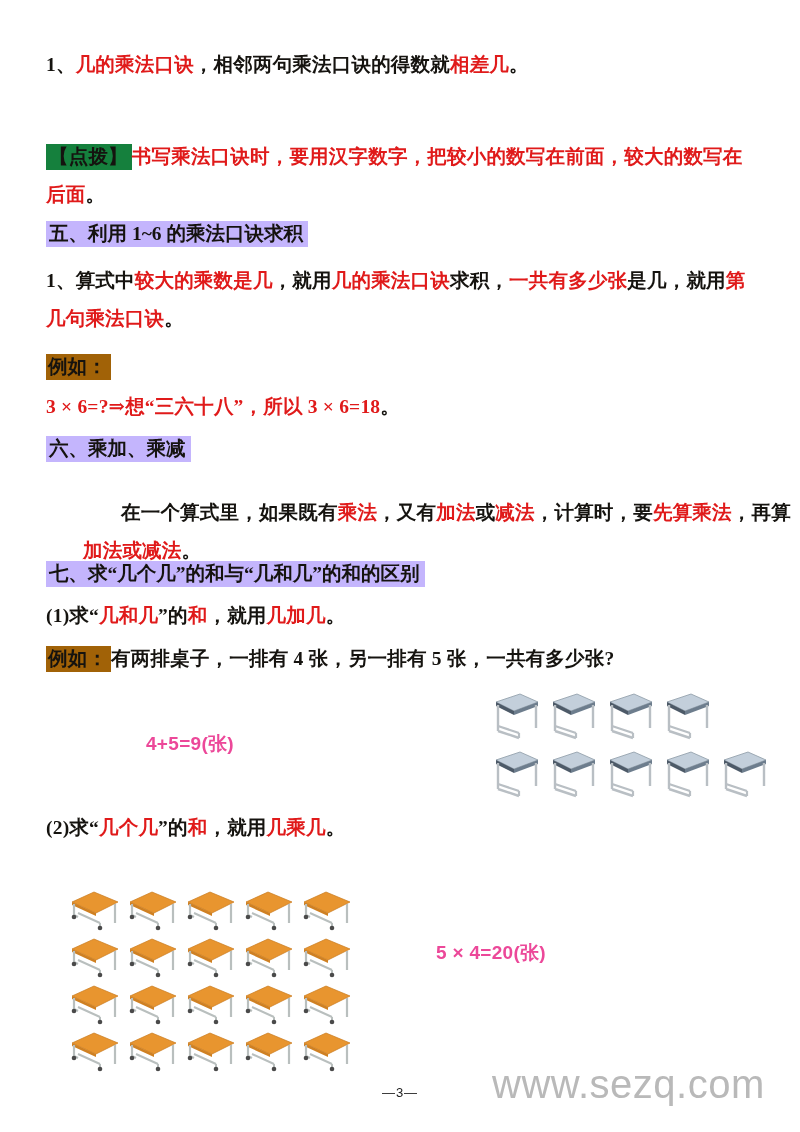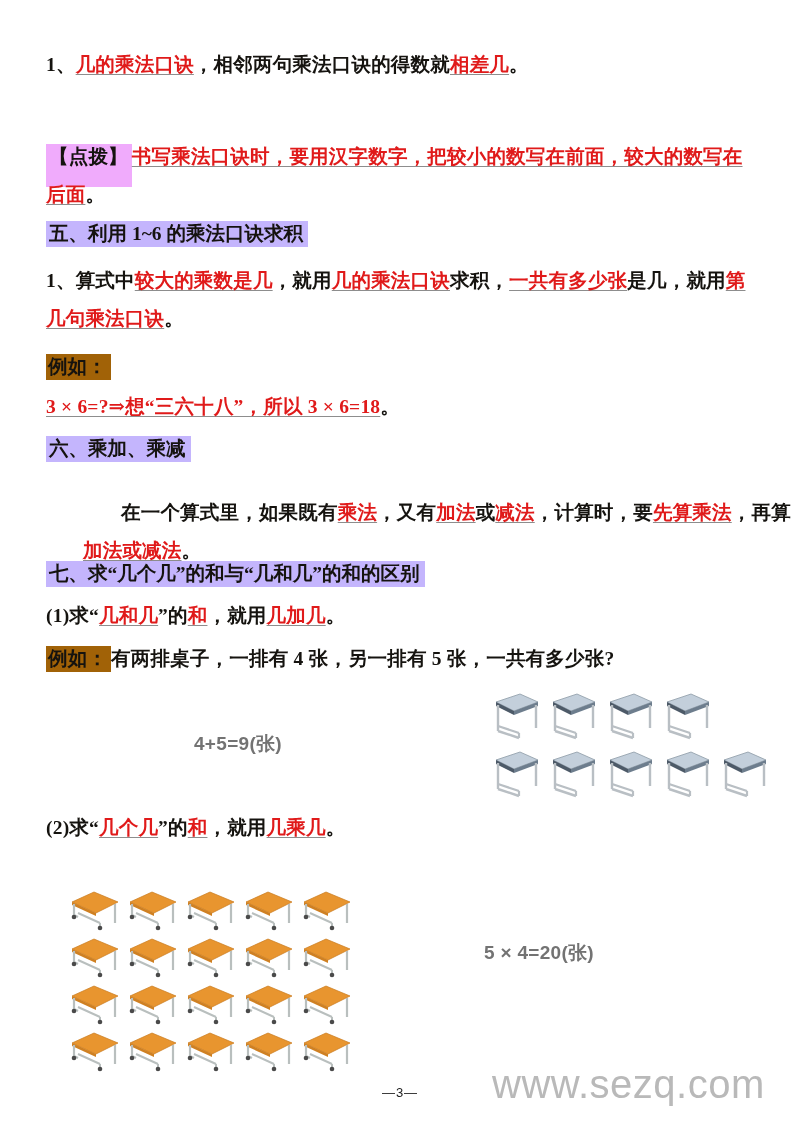--- a/index.html
+++ b/index.html
@@ -27,60 +27,58 @@
     width: 712px;
     font-size: 19.5px;
     line-height: 30px;
     letter-spacing: 0.2px;
     white-space: normal;
     font-weight: 700;
   }
   .blk { color: #15130f; }
   .red { color: #e01a1a; }
   .u-gray {
-    text-decoration: underline;
     text-decoration-color: #8d8d8d;
     text-underline-offset: 3px;
     text-decoration-thickness: 1.3px;
   }
 
   
   .hl-yellow {
     background: #c4b5fd;
     padding: 2px 5px 3px 3px;
     box-decoration-break: clone;
     -webkit-box-decoration-break: clone;
   }
   .hl-pink {
-    background: #f0abfc;
-    padding: 2px 4px 20px 3px;
+    background: #15803d;
+    padding: 2px 4px 3px 3px;
   }
   .hl-green {
     background: #a16207;
     padding: 2px 4px 3px 2px;
   }
 
   .sec-head {
     position: absolute;
     left: 46px;
     font-size: 19.5px;
     line-height: 30px;
     font-weight: 700;
     color: #15130f;
   }
 
   .eq {
     position: absolute;
     font-family: "Liberation Sans", "DejaVu Sans", sans-serif;
     font-size: 19px;
     font-weight: 700;
-    color: #737373;
+    color: #ec4899;
     letter-spacing: 0.3px;
     white-space: nowrap;
-    margin-left: 48px;
   }
 
   
   #page-number {
     position: absolute;
     left: 0; right: 0;
     top: 1085px;
     text-align: center;
     font-size: 13px;
     color: #222;

